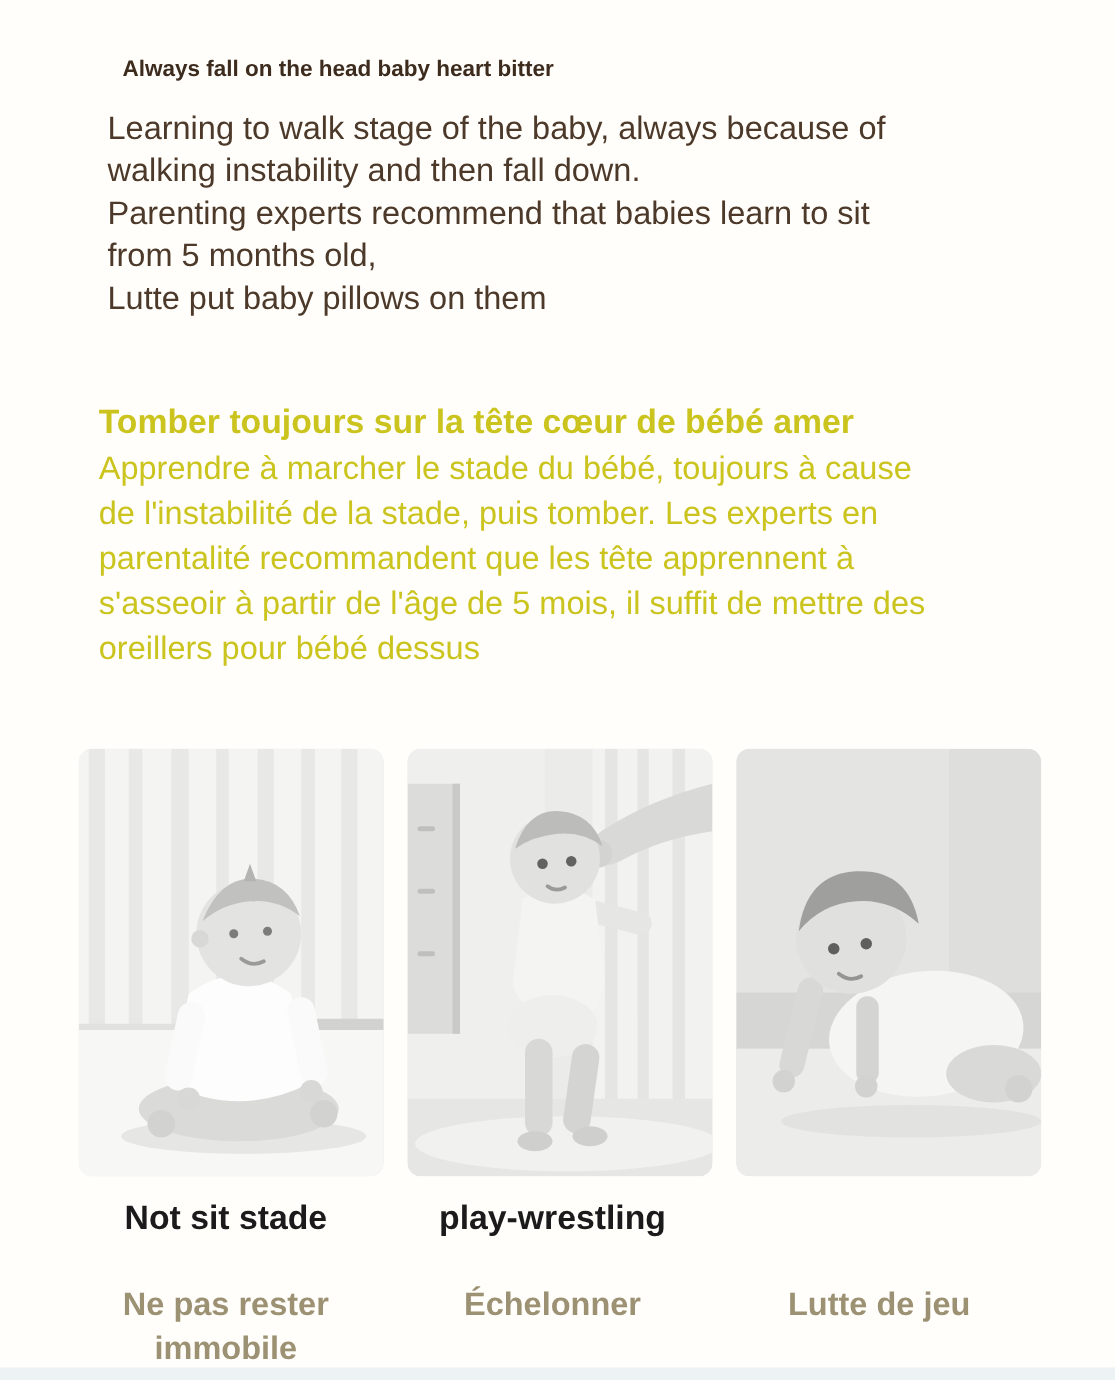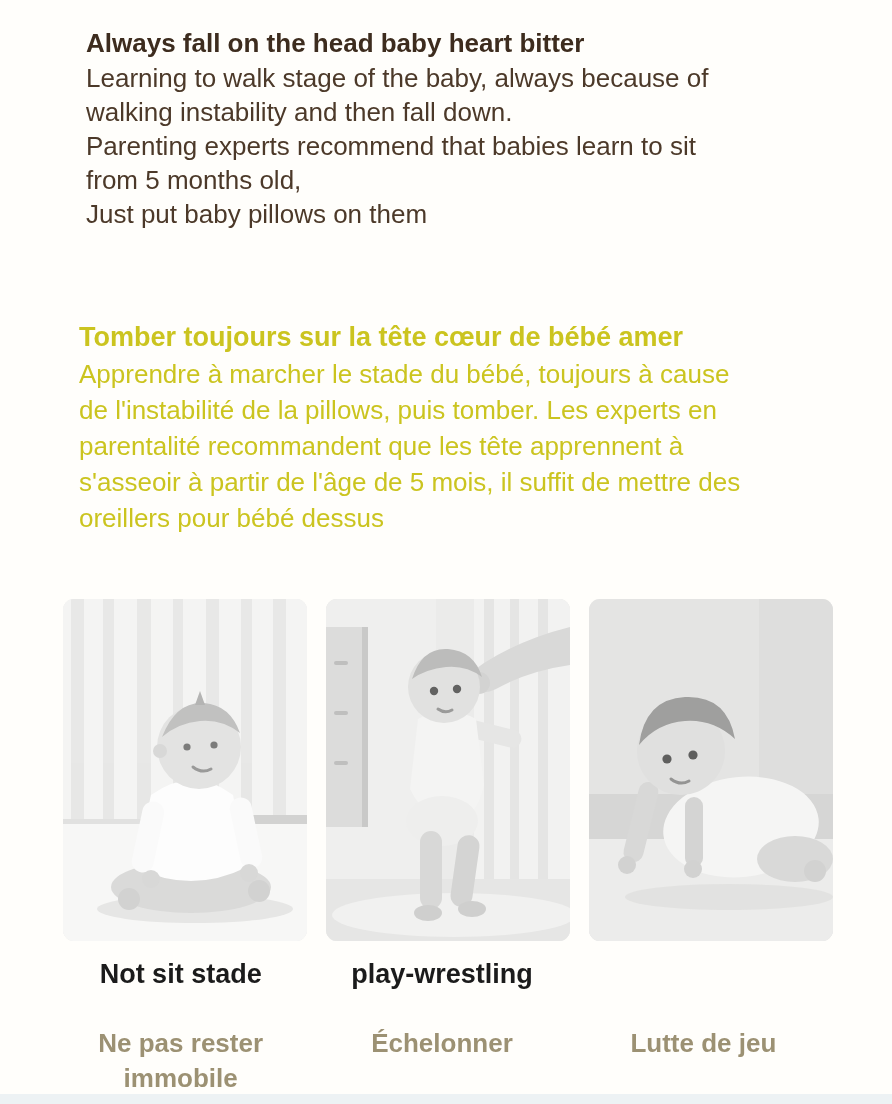--- a/index.html
+++ b/index.html
@@ -7,21 +7,21 @@
     width: 892px; height: 1104px;
     position: relative;
     overflow: hidden;
     background: var(--page-background, #fffefb);
     font-family: "Liberation Sans", sans-serif;
   }
 
   
   .en-block { position: absolute; left: 86px; top: 26px; width: 760px; }
   .en-heading {
-    margin: 0; font-size: 26px; font-weight: bold; line-height: 35px;
+    margin: 12px; font-size: 18px; font-weight: bold; line-height: 35px;
     color: var(--english-heading, #3d2c1e); white-space: nowrap;
   }
   .en-line {
     font-size: 26px; line-height: 34px;
     color: var(--english-text, #4c3929); white-space: nowrap;
   }
 
   
   .fr-block { position: absolute; left: 79px; top: 318px; width: 790px; }
   .fr-heading {
@@ -68,27 +68,27 @@
 <body>
 
 <div>
 
   <section class="en-block">
     <h2 class="en-heading">Always fall on the head baby heart bitter</h2>
     <div class="en-line">Learning to walk stage of the baby, always because of</div>
     <div class="en-line">walking instability and then fall down.</div>
     <div class="en-line">Parenting experts recommend that babies learn to sit</div>
     <div class="en-line">from 5 months old,</div>
-    <div class="en-line">Just put baby pillows on them</div>
+    <div class="en-line">Lutte put baby pillows on them</div>
   </section>
 
   <section class="fr-block">
     <h2 class="fr-heading">Tomber toujours sur la tête cœur de bébé amer</h2>
     <div class="fr-line">Apprendre à marcher le stade du bébé, toujours à cause</div>
-    <div class="fr-line">de l'instabilité de la pillows, puis tomber. Les experts en</div>
+    <div class="fr-line">de l'instabilité de la stade, puis tomber. Les experts en</div>
     <div class="fr-line">parentalité recommandent que les tête apprennent à</div>
     <div class="fr-line">s'asseoir à partir de l'âge de 5 mois, il suffit de mettre des</div>
     <div class="fr-line">oreillers pour bébé dessus</div>
   </section>
 
   <div class="photo-row">
 
     <figure class="photo" style="margin:0">
       <svg viewBox="0 0 244 342" xmlns="http://www.w3.org/2000/svg">
         <rect width="244" height="342" fill="#f1f1f0"></rect>

